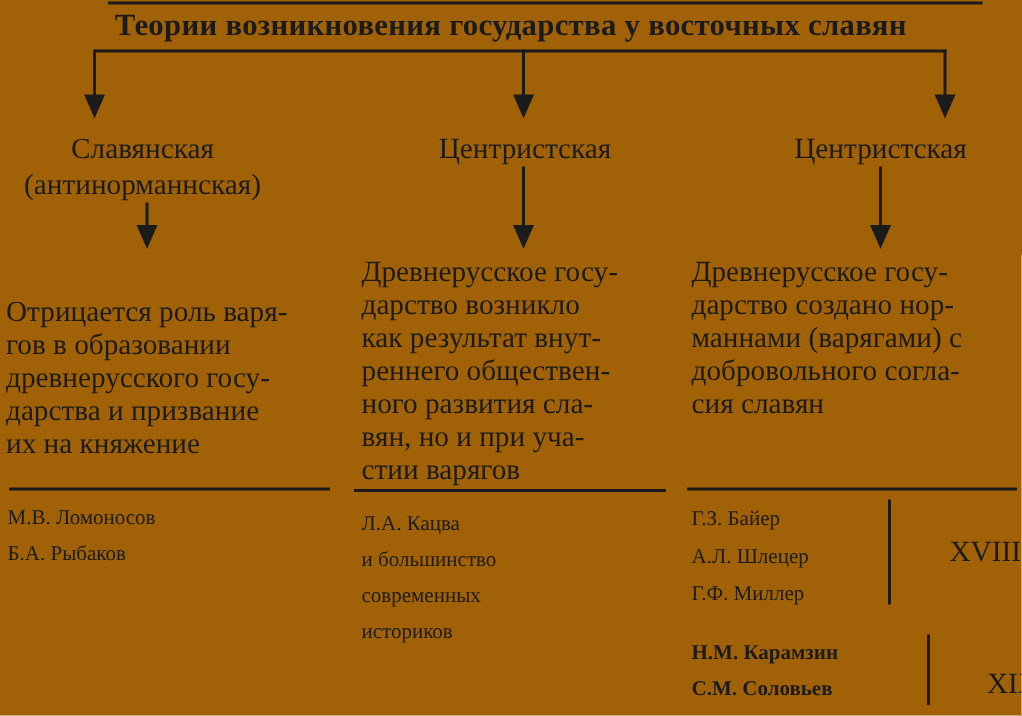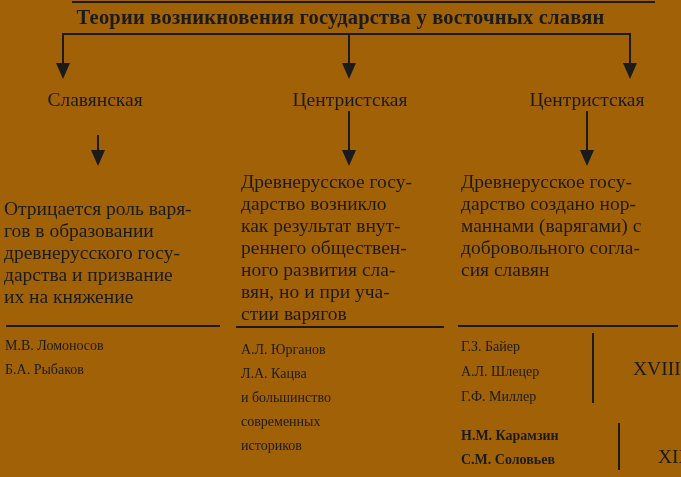--- a/index.html
+++ b/index.html
@@ -46,20 +46,21 @@
   <div class="arrowhead" style="left:56px;top:63px;"></div>
 
   <div class="vline" style="left:348px;top:33px;height:31px;"></div>
   <div class="arrowhead" style="left:342px;top:63px;"></div>
 
   <div class="vline" style="left:629px;top:33px;height:31px;"></div>
   <div class="arrowhead" style="left:623px;top:63px;"></div>
 
   <div class="branch-label" style="left:0;top:88px;width:190px;">
     <span>Славянская</span>
+    <span>(антинорманнская)</span>
   </div>
   <div class="branch-label" style="left:255px;top:88px;width:190px;">
     <span>Центристская</span>
   </div>
   <div class="branch-label" style="left:492px;top:88px;width:190px;">
     <span>Центристская</span>
   </div>
 
   <div class="vline" style="left:97px;top:135px;height:17px;"></div>
   <div class="arrowhead" style="left:91px;top:150px;"></div>
@@ -97,21 +98,20 @@
   <div class="hline" style="left:6px;top:325px;width:214px;"></div>
   <div class="hline" style="left:236px;top:326px;width:208px;"></div>
   <div class="hline" style="left:458px;top:325px;width:220px;"></div>
 
   <div class="names" style="left:5px;top:334px;">
     <span>М.В. Ломоносов</span>
     <span>Б.А. Рыбаков</span>
   </div>
 
   <div class="names" style="left:241px;top:338px;">
-    <span>А.Л. Юрганов</span>
     <span>Л.А. Кацва</span>
     <span>и большинство</span>
     <span>современных</span>
     <span>историков</span>
   </div>
 
   <div class="names wide" style="left:461px;top:334px;">
     <span>Г.З. Байер</span>
     <span>А.Л. Шлецер</span>
     <span>Г.Ф. Миллер</span>

